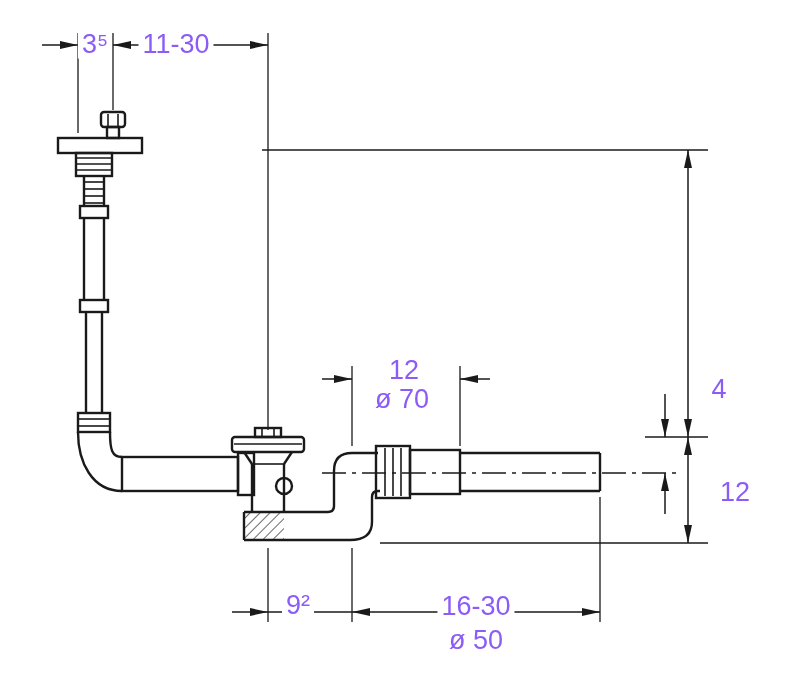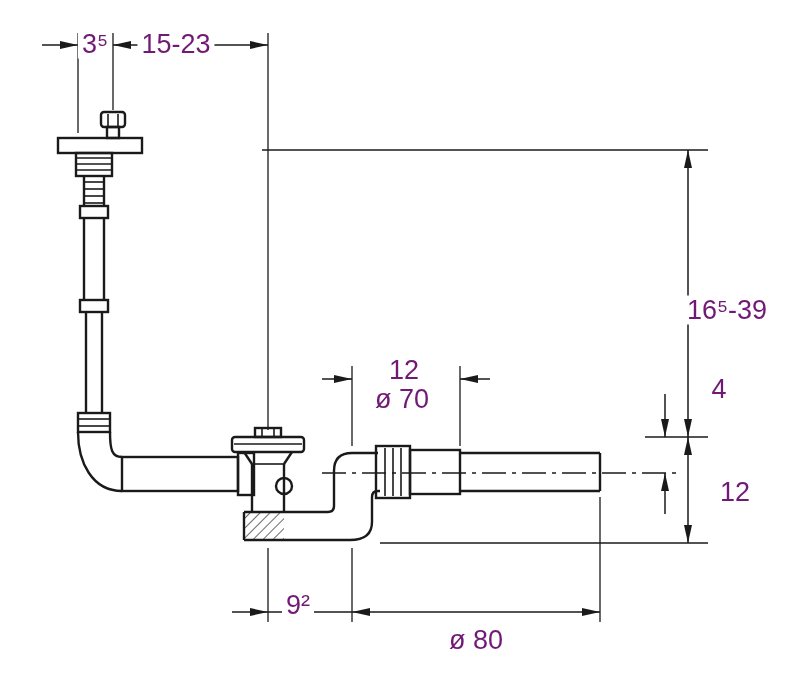--- a/index.html
+++ b/index.html
@@ -9,21 +9,21 @@
     background:#ffffff;
     font-family:"Liberation Sans", sans-serif;
     overflow:hidden;
   }
   svg{position:absolute;left:0;top:0;}
   .dim-label{
     position:absolute;
     transform:translate(-50%,-50%);
     font-size:27px;
     line-height:1;
-    color:#701a75;
+    color:#8b5cf6;
     background:#ffffff;
     padding:1px 4px;
     white-space:nowrap;
   }
   
   .part{stroke:#1a1a1a;stroke-width:2.4;fill:none;}
   .detail{stroke:#1a1a1a;stroke-width:1.6;fill:none;}
   .dimline{stroke:#1a1a1a;stroke-width:1.5;fill:none;}
   .extline{stroke:#1a1a1a;stroke-width:1.3;fill:none;}
   .centerline{stroke:#1a1a1a;stroke-width:1.3;fill:none;stroke-dasharray:24 6 4 6;}
@@ -161,22 +161,22 @@
   </g>
 
   <g>
     <line class="part" x1="460" y1="453" x2="600" y2="453"></line>
     <line class="part" x1="460" y1="491" x2="600" y2="491"></line>
     <line class="part" x1="600" y1="453" x2="600" y2="491"></line>
   </g>
 </svg>
 
 <span class="dim-label" style="left:95px;top:44px">3⁵</span>
-<span class="dim-label" style="left:176px;top:44px">15-23</span>
+<span class="dim-label" style="left:176px;top:44px">11-30</span>
 <span class="dim-label" style="left:404px;top:370px">12</span>
 <span class="dim-label" style="left:402px;top:399px">ø 70</span>
-<span class="dim-label" style="left:727px;top:310px">16⁵-39</span>
 <span class="dim-label" style="left:719px;top:389px">4</span>
 <span class="dim-label" style="left:735px;top:492px">12</span>
 <span class="dim-label" style="left:298px;top:605px">9²</span>
-<span class="dim-label" style="left:476px;top:640px">ø 80</span>
+<span class="dim-label" style="left:476px;top:606px">16-30</span>
+<span class="dim-label" style="left:476px;top:640px">ø 50</span>
 
 </div>
 
 </body></html>

